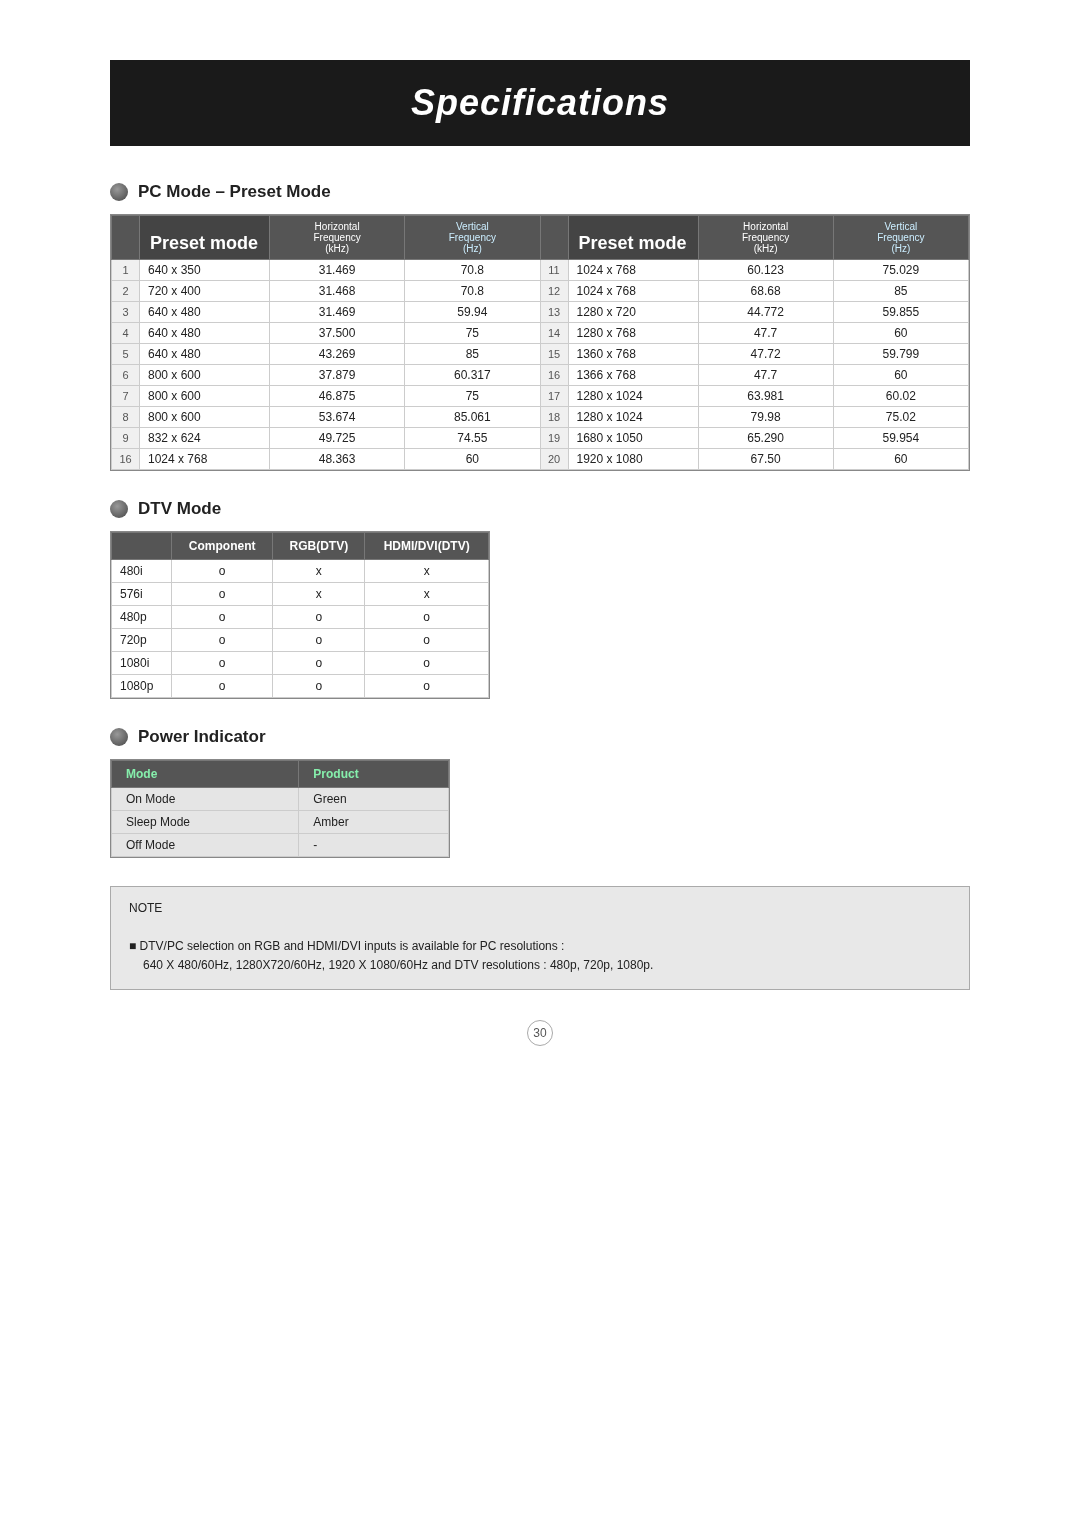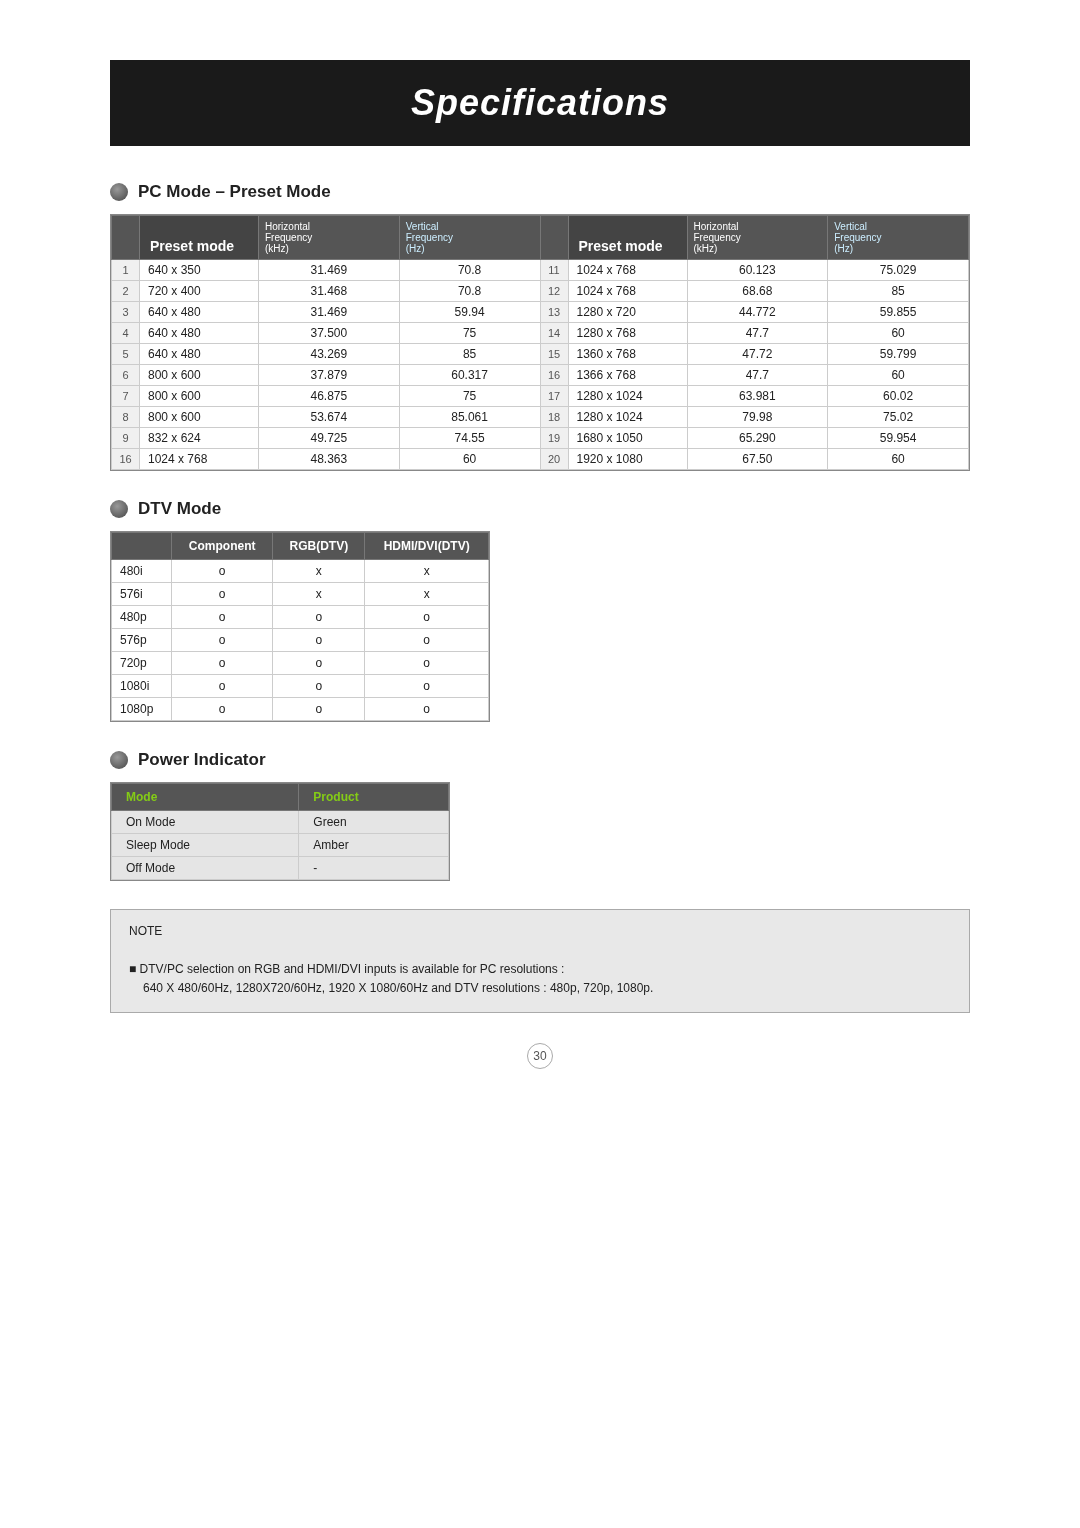--- a/index.html
+++ b/index.html
@@ -78,32 +78,32 @@
 
     .pc-table thead tr {
       background: #555;
       color: #fff;
     }
 
     .pc-table thead th {
       padding: 5px 6px;
       font-size: 11px;
       font-weight: bold;
-      text-align: left;
+      text-align: center;
       border: 1px solid #777;
       vertical-align: bottom;
     }
 
     .pc-table thead th.preset-col {
       background: #444;
-      font-size: 14px;
+      font-size: 18px;
       font-weight: bold;
       text-align: left;
       padding-left: 10px;
-      width: 119px;
+      width: 130px;
     }
 
     .pc-table thead th.num-col {
       width: 28px;
       background: #555;
     }
 
     .pc-table tbody tr {
       background: #fff;
     }
@@ -180,21 +180,21 @@
       width: 340px;
     }
 
     .power-table {
       width: 100%;
       border-collapse: collapse;
     }
 
     .power-table thead tr {
       background: #555;
-      color: #84cc16;
+      color: #86efac;
       margin-left: 44px;
     }
 
     .power-table thead th {
       padding: 6px 14px;
       font-size: 12px;
       font-weight: bold;
       text-align: left;
       border: 1px solid #777;
     }
@@ -435,26 +435,20 @@
       <td>x</td>
       <td>x</td>
     </tr>
           <tr>
       <td class="mode-td">480p</td>
       <td>o</td>
       <td>o</td>
       <td>o</td>
     </tr>
           <tr>
-      <td class="mode-td">576p</td>
-      <td>o</td>
-      <td>o</td>
-      <td>o</td>
-    </tr>
-          <tr>
       <td class="mode-td">720p</td>
       <td>o</td>
       <td>o</td>
       <td>o</td>
     </tr>
           <tr>
       <td class="mode-td">1080i</td>
       <td>o</td>
       <td>o</td>
       <td>o</td>

